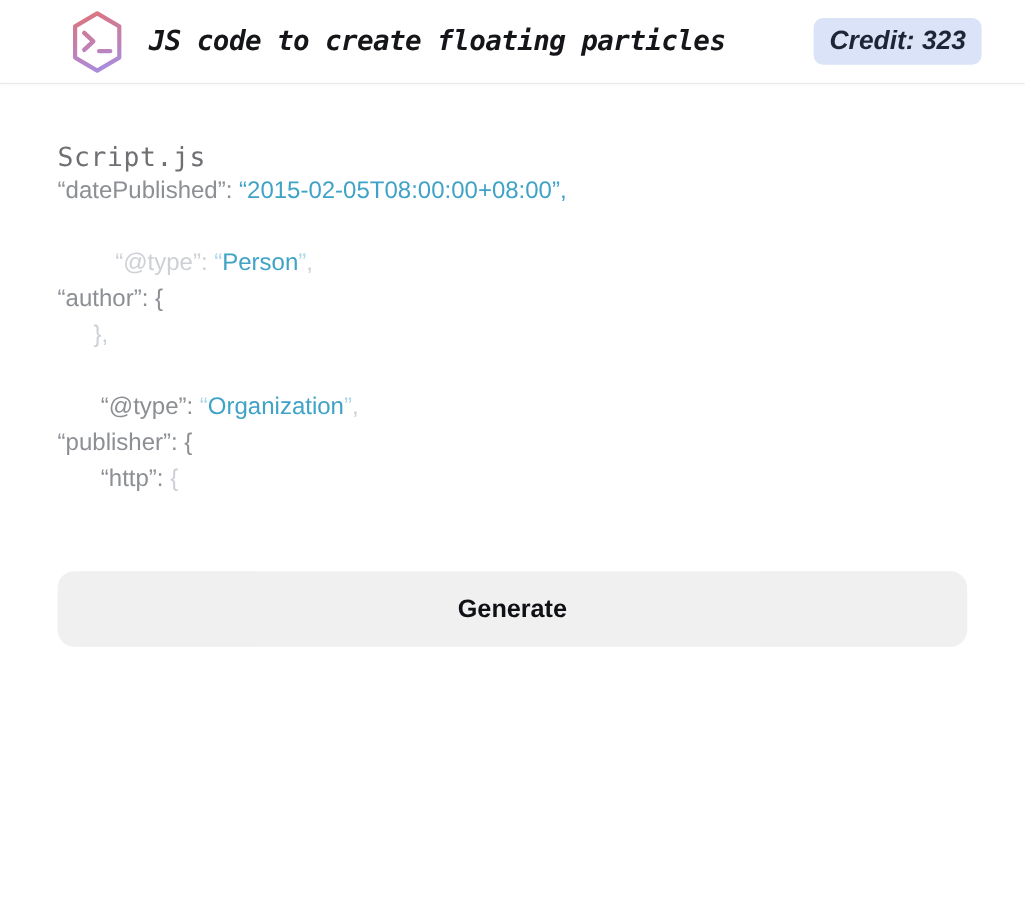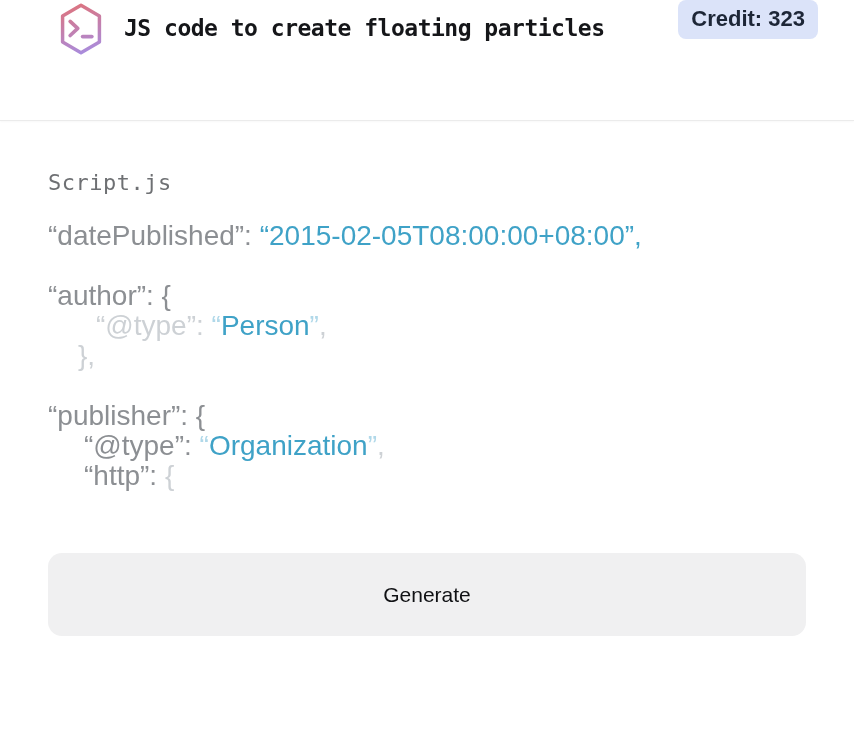--- a/index.html
+++ b/index.html
@@ -7,27 +7,28 @@
   body {
     width: 854px;
     height: 748px;
     background: #ffffff;
     font-family: "Liberation Sans", sans-serif;
     overflow: hidden;
   }
 
   
   .header {
-    height: 121px;
+    height: 70px;
     display: flex;
-    align-items: flex-start;
+    align-items: center;
     padding: 0 36px 0 55px;
     border-bottom: 1px solid #ebebeb;
     box-shadow: 0 1px 2px rgba(0,0,0,0.03);
     background: #ffffff;
+    font-style: italic;
   }
   .logo {
     width: 52px;
     height: 58px;
     flex: 0 0 auto;
   }
   .app-title {
     font-family: "DejaVu Sans Mono", monospace;
     font-weight: 700;
     font-size: 23px;
@@ -51,45 +52,44 @@
   .main { padding: 0 48px; }
   .filename {
     font-family: "DejaVu Sans Mono", monospace;
     font-size: 22px;
     font-weight: 500;
     color: #6e7073;
     margin-top: 49px;
     letter-spacing: 0.5px;
   }
   .code {
-    margin-top: 26px;
-    font-size: 28px;
+    font-size: 20px;
   }
   .code-line {
     height: 30px;
     line-height: 30px;
     white-space: pre;
   }
   .seg-key    { color: var(--key-gray); }
   .seg-muted  { color: var(--muted-gray); }
   .seg-value  { color: var(--accent-blue); }
   .seg-vmuted { color: var(--muted-blue); }
 
   
   .generate-btn {
     display: block;
     width: 758px;
-    height: 83px;
+    height: 63px;
     margin: 62px auto 0 auto;
     background: var(--button-bg);
     border: none;
     border-radius: 14px;
     font-family: "Liberation Sans", sans-serif;
     font-size: 21px;
-    font-weight: 400;
+    font-weight: 700;
     color: #101114;
     cursor: pointer;
   }
 </style>
 </head>
 <body>
 
 <header class="header">
   <span class="logo">
     <svg width="52" height="58" viewBox="0 0 48 52" fill="none" xmlns="http://www.w3.org/2000/svg">
@@ -106,22 +106,22 @@
   </span>
   <h1 class="app-title">JS code to create floating particles</h1>
   <span class="credit-badge">Credit: 323</span>
 </header>
 
 <main class="main">
   <div class="filename">Script.js</div>
   <div class="code">
       <div class="code-line" style="padding-left: 0px;"><span class="seg-key">“datePublished”: </span><span class="seg-value">“2015-02-05T08:00:00+08:00”,</span></div>
       <div class="code-line" style="padding-left: 0px;"></div>
+      <div class="code-line" style="padding-left: 48px;"><span class="seg-muted">“@type”: </span><span class="seg-vmuted">“</span><span class="seg-value">Person</span><span class="seg-vmuted">”</span><span class="seg-muted">,</span></div>
       <div class="code-line" style="padding-left: 0px;"><span class="seg-key">“author”: {</span></div>
-      <div class="code-line" style="padding-left: 48px;"><span class="seg-muted">“@type”: </span><span class="seg-vmuted">“</span><span class="seg-value">Person</span><span class="seg-vmuted">”</span><span class="seg-muted">,</span></div>
       <div class="code-line" style="padding-left: 30px;"><span class="seg-muted">},</span></div>
       <div class="code-line" style="padding-left: 0px;"></div>
+      <div class="code-line" style="padding-left: 36px;"><span class="seg-key">“@type”: </span><span class="seg-vmuted">“</span><span class="seg-value">Organization</span><span class="seg-vmuted">”</span><span class="seg-muted">,</span></div>
       <div class="code-line" style="padding-left: 0px;"><span class="seg-key">“publisher”: {</span></div>
-      <div class="code-line" style="padding-left: 36px;"><span class="seg-key">“@type”: </span><span class="seg-vmuted">“</span><span class="seg-value">Organization</span><span class="seg-vmuted">”</span><span class="seg-muted">,</span></div>
       <div class="code-line" style="padding-left: 36px;"><span class="seg-key">“http”: </span><span class="seg-muted">{</span></div>
     </div>
   <button class="generate-btn" type="button">Generate</button>
 </main>
 
 </body></html>

